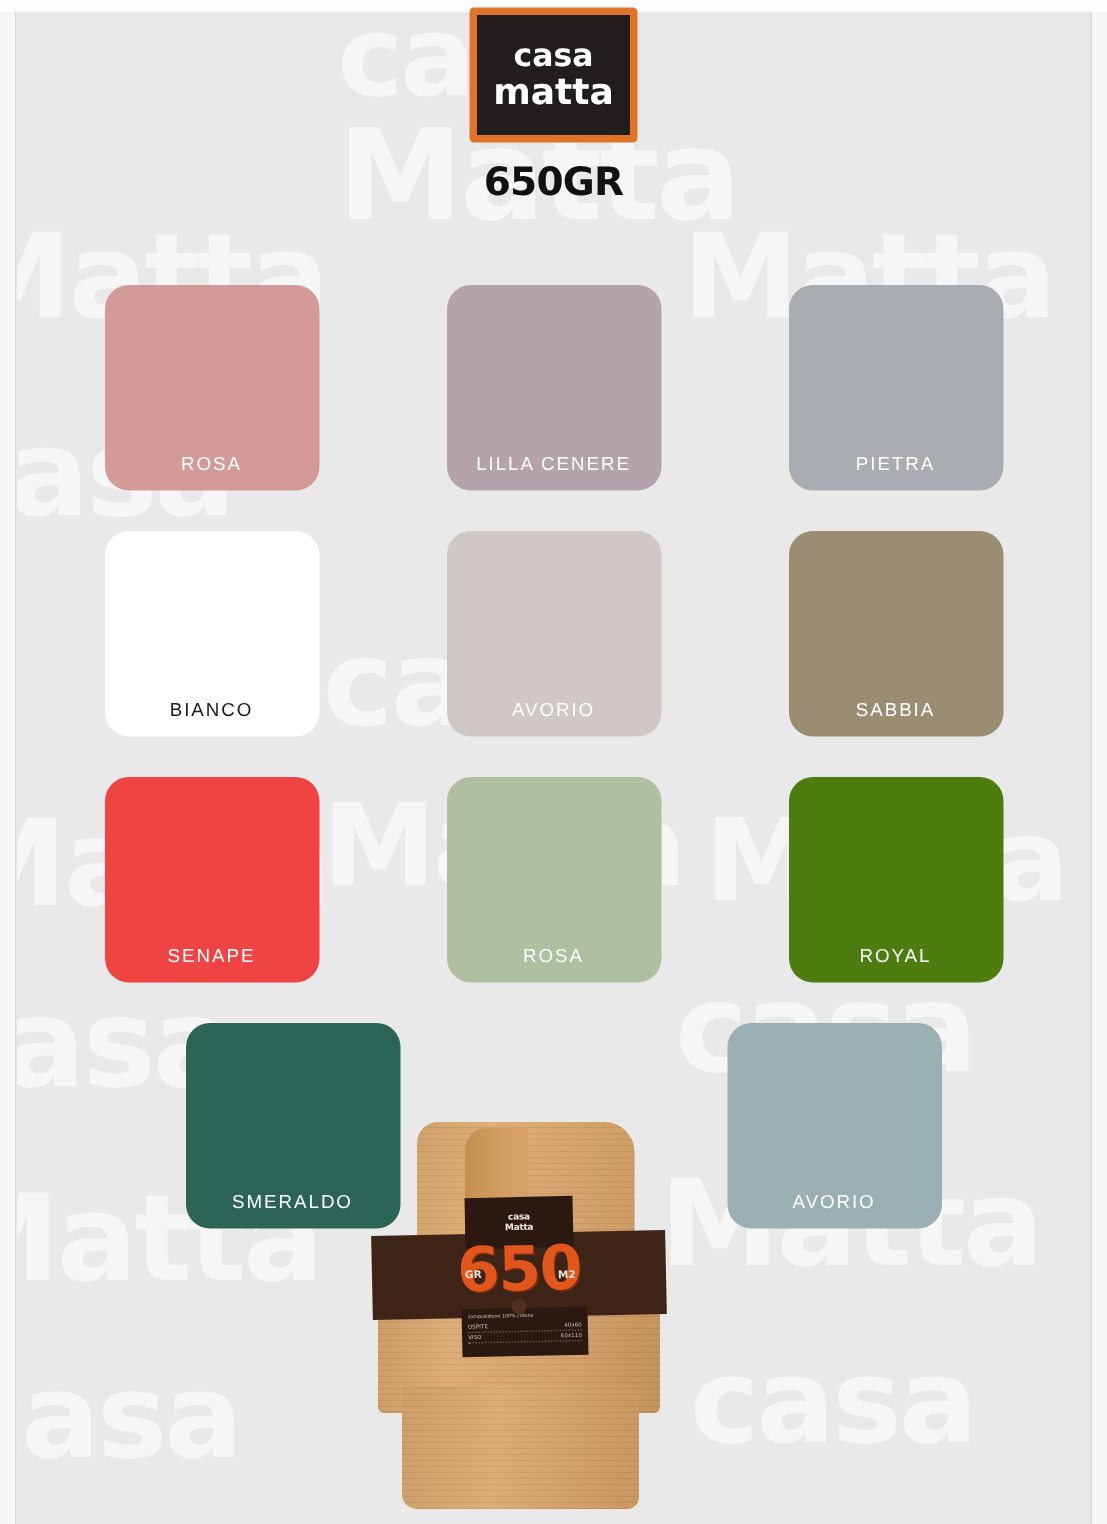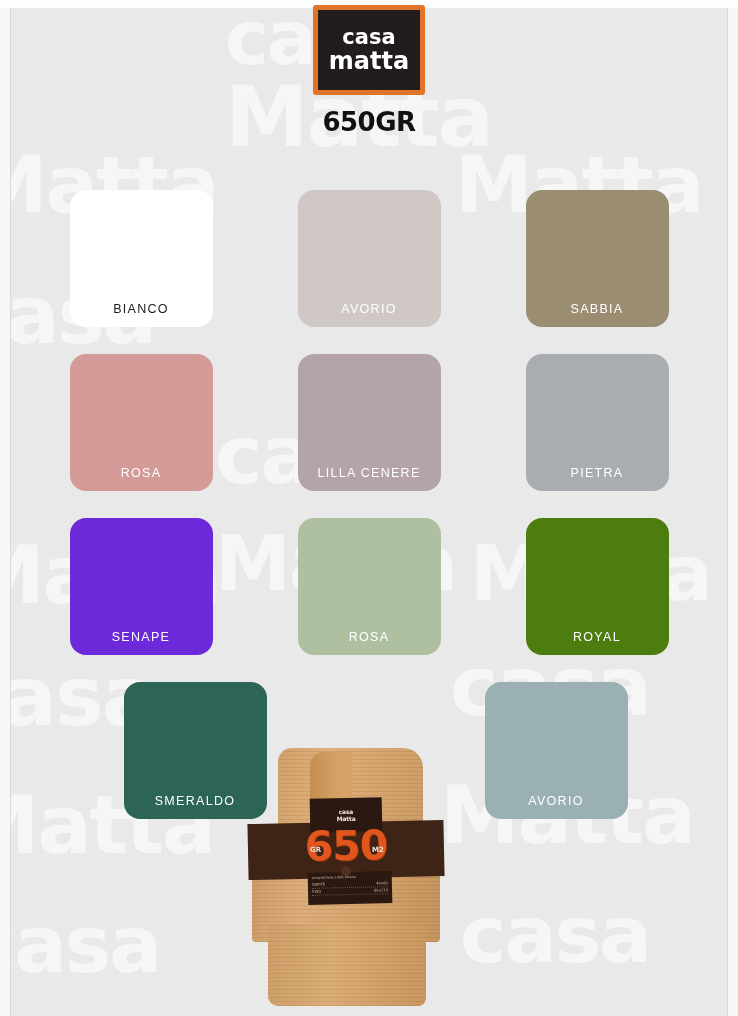--- a/index.html
+++ b/index.html
@@ -308,46 +308,46 @@
   <div class="header">
     <div class="logo-box">
       <div class="logo-line1">casa</div>
       <div class="logo-line2">Matta</div>
     </div>
     <div class="weight-label">650GR</div>
   </div>
 
   <div class="grid">
 
+    <div class="row row-2">
+      <div class="swatch" style="background:#d49a97">
+        <span class="swatch-label">ROSA</span>
+      </div>
+      <div class="swatch" style="background:#b5a3ab">
+        <span class="swatch-label">LILLA CENERE</span>
+      </div>
+      <div class="swatch" style="background:#a9adb1">
+        <span class="swatch-label">PIETRA</span>
+      </div>
+    </div>
+
     <div class="row row-1">
       <div class="swatch dark-text" style="background:#ffffff">
         <span class="swatch-label">BIANCO</span>
       </div>
       <div class="swatch" style="background:#cfc8c4">
         <span class="swatch-label">AVORIO</span>
       </div>
       <div class="swatch" style="background:#9b8d71">
         <span class="swatch-label">SABBIA</span>
       </div>
     </div>
 
-    <div class="row row-2">
-      <div class="swatch" style="background:#d49a97">
-        <span class="swatch-label">ROSA</span>
-      </div>
-      <div class="swatch" style="background:#b5a3ab">
-        <span class="swatch-label">LILLA CENERE</span>
-      </div>
-      <div class="swatch" style="background:#a9adb1">
-        <span class="swatch-label">PIETRA</span>
-      </div>
-    </div>
-
     <div class="row row-3">
-      <div class="swatch" style="background:#6d28d9">
+      <div class="swatch" style="background:#ef4444">
         <span class="swatch-label">SENAPE</span>
       </div>
       <div class="swatch" style="background:#aec0a0">
         <span class="swatch-label">ROSA</span>
       </div>
       <div class="swatch" style="background:#4d7c0f">
         <span class="swatch-label">ROYAL</span>
       </div>
     </div>
 

